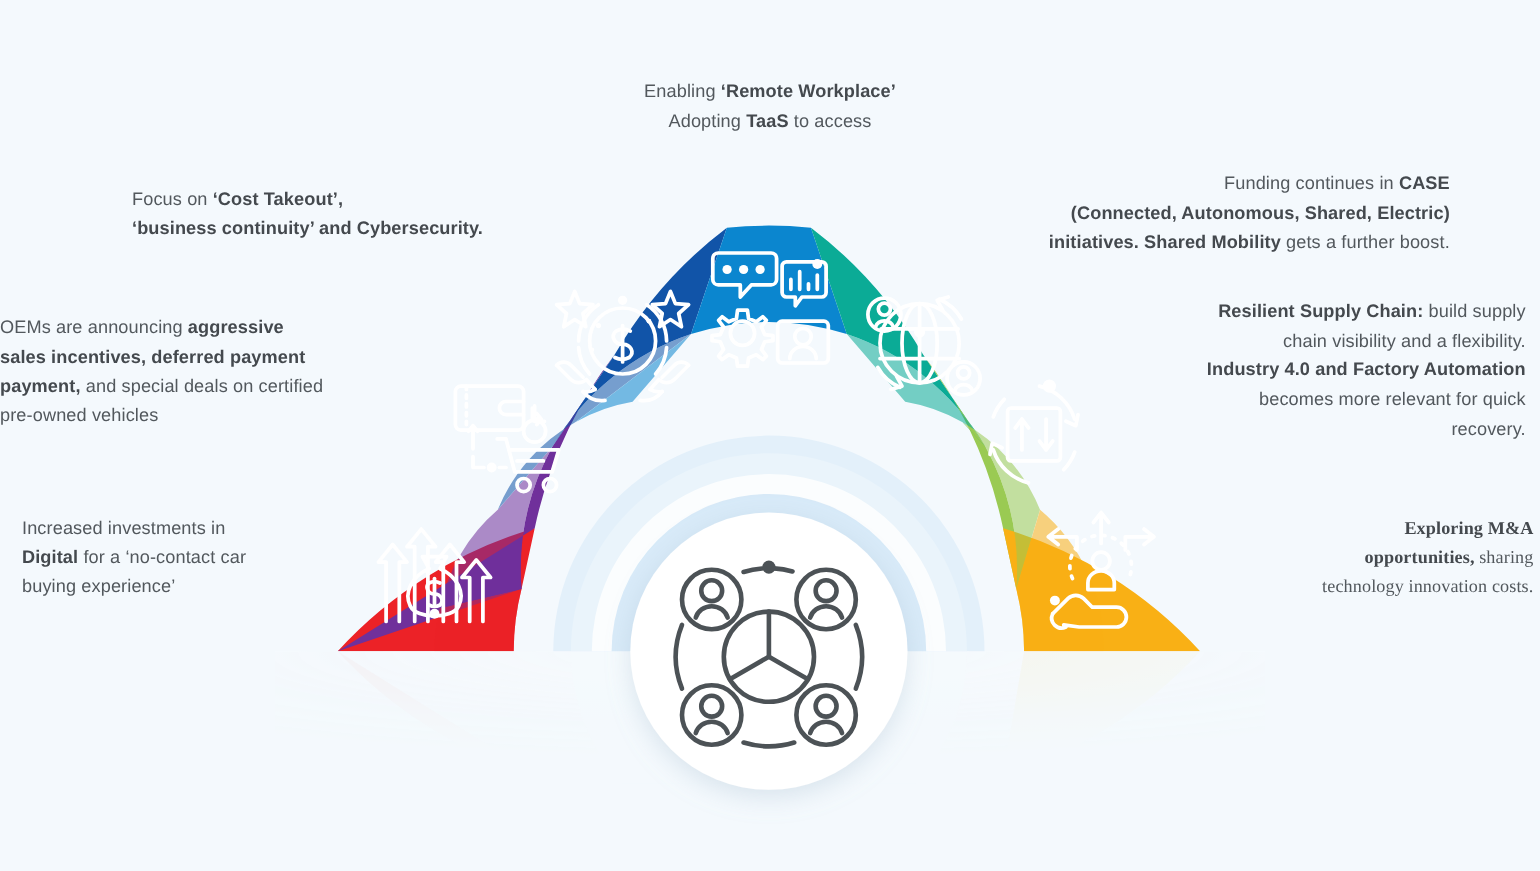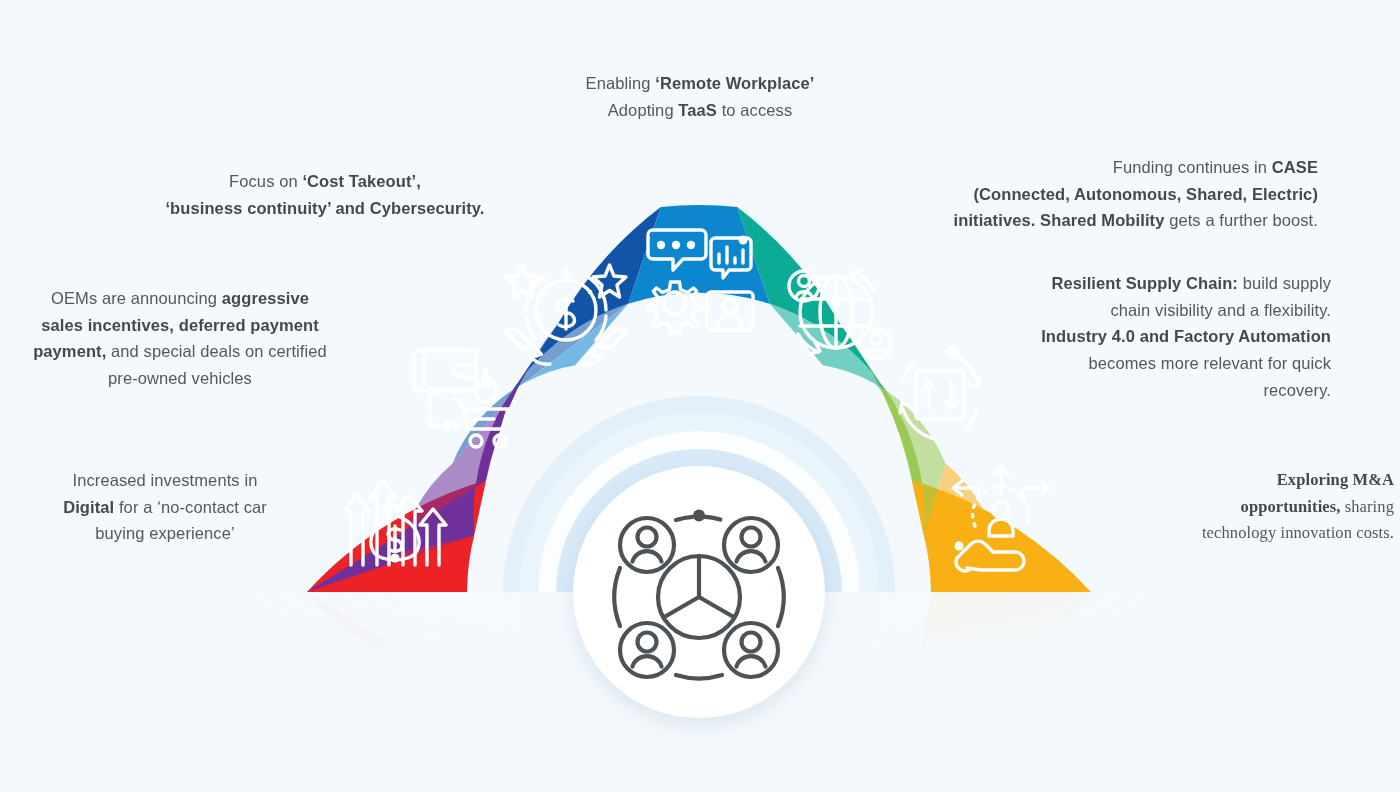--- a/index.html
+++ b/index.html
@@ -16,31 +16,31 @@
   svg.wheel{position:absolute;left:0;top:0;width:1400px;height:792px;overflow:visible;}
 
   .callout{
     position:absolute;
     font-size:16.5px;
     line-height:1.62;
     color:#52585d;
     letter-spacing:.1px;
   }
   .callout b{font-weight:700;color:#44494e;margin-top:39px;}
-  .ta-r{text-align:center;}
+  .ta-r{text-align:left;}
   .ta-l{text-align:right;}
   .ta-c{text-align:center;}
 
   
   #c-top     {left:520px; top:70px;  width:360px;}
   #c-upleft  {left:120px; top:168px; width:410px;}
   #c-left    {left:0px;   top:285px; width:360px;}
   #c-lowleft {left:20px;  top:467px; width:290px;}
   #c-upright {left:868px; top:154px; width:450px;}
-  #c-right   {left:996px;top:270px; width:335px;}
+  #c-right   {left:1052px;top:270px; width:335px;}
   #c-lowright{left:1114px;top:467px; width:280px;font-family:Liberation Serif, serif;}
 </style>
 </head>
 <body style="background: rgb(244, 249, 253);">
 
 <div id="stage">
 
   <svg class="wheel" viewBox="0 0 1400 792">
     <defs>
       <radialGradient id="reflectFade" cx="50%" cy="0%" r="80%">

